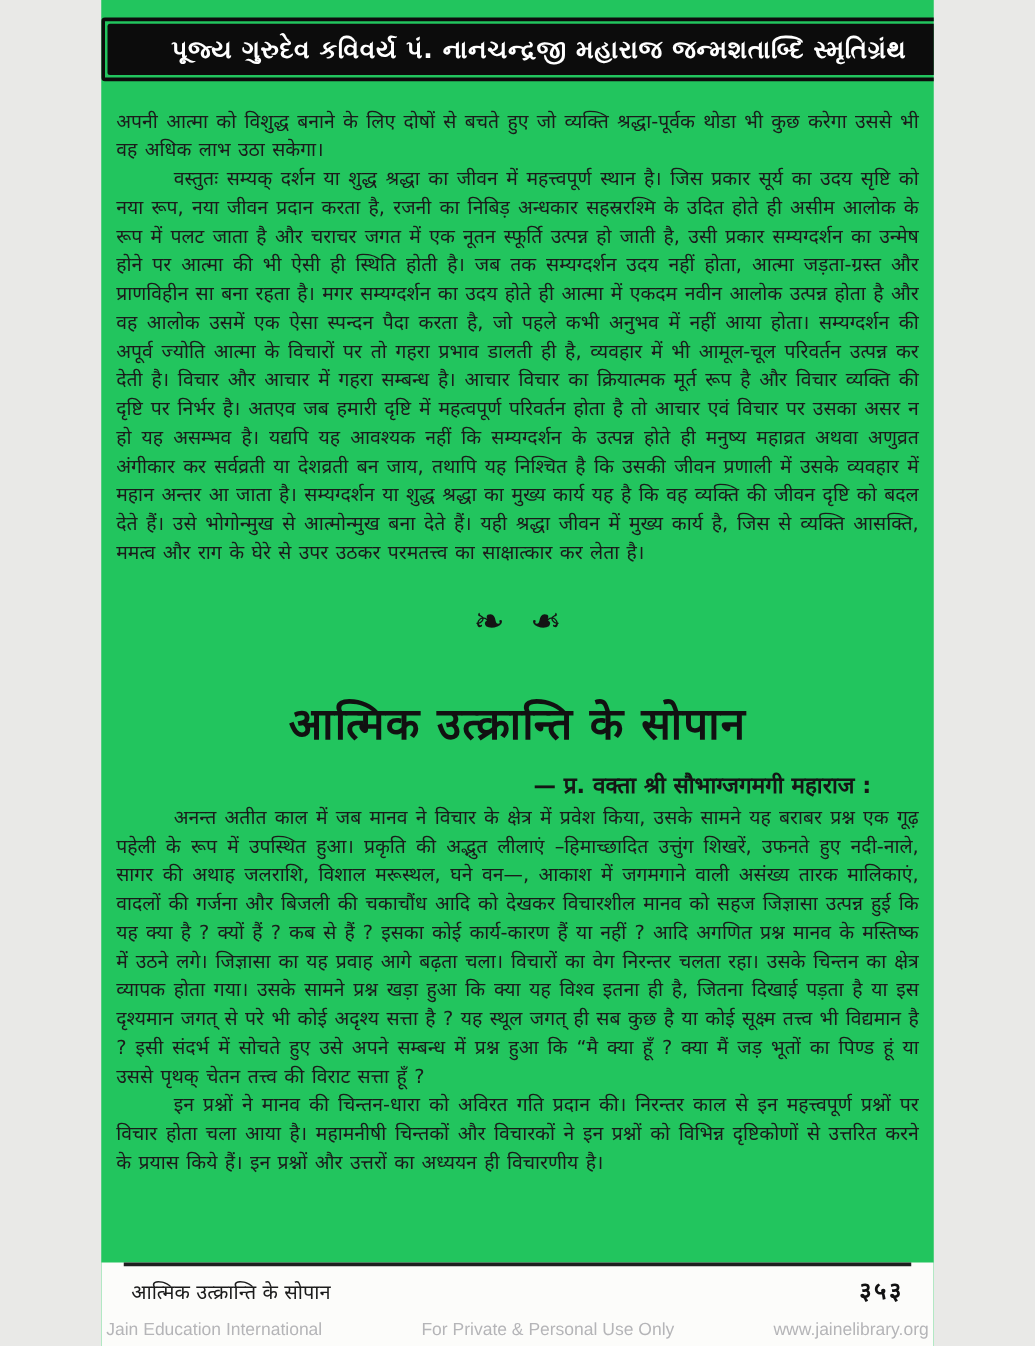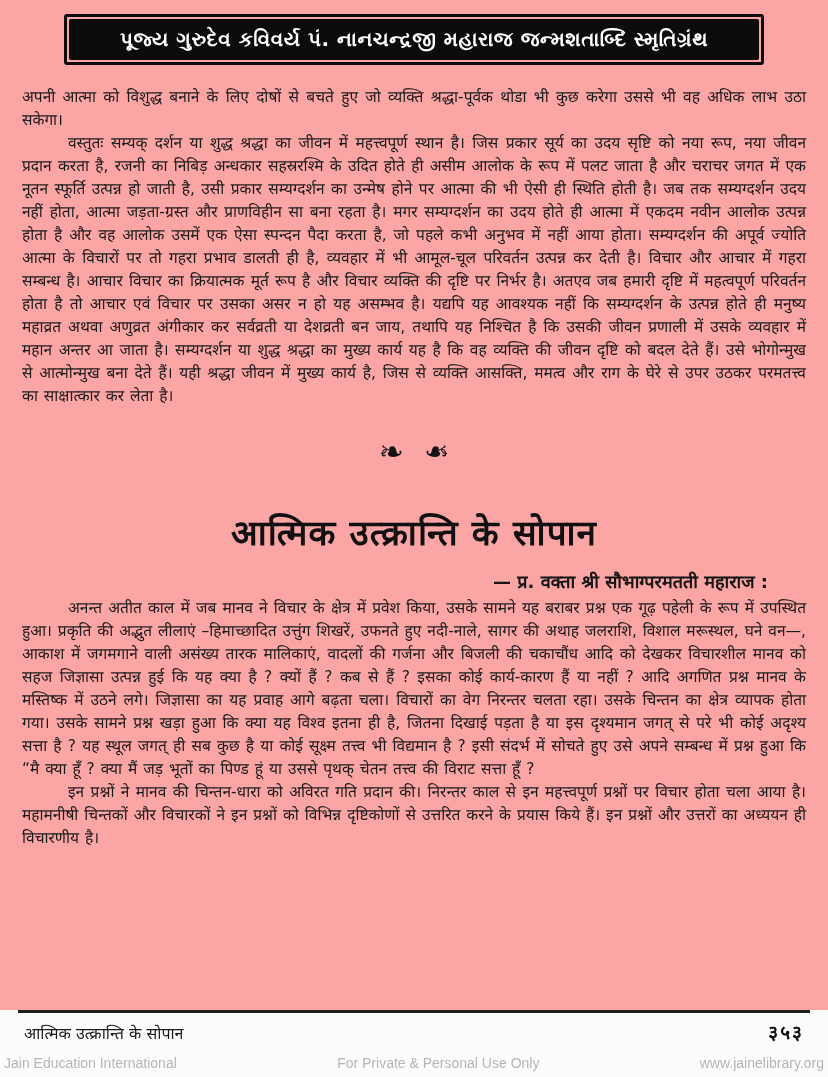--- a/index.html
+++ b/index.html
@@ -1,21 +1,21 @@
 <!DOCTYPE html>
 <html><head>
 <meta charset="utf-8">
 <style>
   html, body { margin: 0; padding: 0; background: #e9e9e7; }
   .page {
     position: relative;
-    width: 828px;
+    width: 666px;
     height: 1077px;
     margin: 0 auto;
-    background: #fca5a5;
+    background: #22c55e;
     overflow: hidden;
     font-family: "DejaVu Sans", "Liberation Sans", sans-serif;
     color: #1b1b1b;
   }
 
   
   .banner-outer {
     width: 700px;
     margin: 14px auto 0 auto;
     border: 3px solid #0c0c0c;
@@ -30,21 +30,21 @@
     font-size: 20px;
     font-weight: bold;
     letter-spacing: 0.5px;
     padding: 8px 6px 9px 6px;
     border-radius: 2px;
     white-space: nowrap;
     overflow: hidden;
   }
 
   
-  .content { padding: 0 22px; }
+  .content { padding: 0 12px; }
   .para {
     font-size: 15.5px;
     line-height: 23px;
     text-align: justify;
     margin: 0;
     word-spacing: 1px;
   }
   .para.indent { text-indent: 46px; }
   .para.first { margin-top: 21px; }
 
@@ -124,21 +124,21 @@
 
     <p class="para indent">वस्तुतः सम्यक् दर्शन या शुद्ध श्रद्धा का जीवन में महत्त्वपूर्ण स्थान है। जिस प्रकार सूर्य का उदय सृष्टि को नया रूप, नया जीवन प्रदान करता है, रजनी का निबिड़ अन्धकार सहस्ररश्मि के उदित होते ही असीम आलोक के रूप में पलट जाता है और चराचर जगत में एक नूतन स्फूर्ति उत्पन्न हो जाती है, उसी प्रकार सम्यग्दर्शन का उन्मेष होने पर आत्मा की भी ऐसी ही स्थिति होती है। जब तक सम्यग्दर्शन उदय नहीं होता, आत्मा जड़ता-ग्रस्त और प्राणविहीन सा बना रहता है। मगर सम्यग्दर्शन का उदय होते ही आत्मा में एकदम नवीन आलोक उत्पन्न होता है और वह आलोक उसमें एक ऐसा स्पन्दन पैदा करता है, जो पहले कभी अनुभव में नहीं आया होता। सम्यग्दर्शन की अपूर्व ज्योति आत्मा के विचारों पर तो गहरा प्रभाव डालती ही है, व्यवहार में भी आमूल-चूल परिवर्तन उत्पन्न कर देती है। विचार और आचार में गहरा सम्बन्ध है। आचार विचार का क्रियात्मक मूर्त रूप है और विचार व्यक्ति की दृष्टि पर निर्भर है। अतएव जब हमारी दृष्टि में महत्वपूर्ण परिवर्तन होता है तो आचार एवं विचार पर उसका असर न हो यह असम्भव है। यद्यपि यह आवश्यक नहीं कि सम्यग्दर्शन के उत्पन्न होते ही मनुष्य महाव्रत अथवा अणुव्रत अंगीकार कर सर्वव्रती या देशव्रती बन जाय, तथापि यह निश्चित है कि उसकी जीवन प्रणाली में उसके व्यवहार में महान अन्तर आ जाता है। सम्यग्दर्शन या शुद्ध श्रद्धा का मुख्य कार्य यह है कि वह व्यक्ति की जीवन दृष्टि को बदल देते हैं। उसे भोगोन्मुख से आत्मोन्मुख बना देते हैं। यही श्रद्धा जीवन में मुख्य कार्य है, जिस से व्यक्ति आसक्ति, ममत्व और राग के घेरे से उपर उठकर परमतत्त्व का साक्षात्कार कर लेता है।</p>
 
     <div class="ornament-row">
       <span class="ornament-glyph">❧</span>
       <span class="ornament-glyph mirrored">❧</span>
     </div>
 
     <h1 class="article-title">आत्मिक उत्क्रान्ति के सोपान</h1>
 
-    <div class="byline">— प्र. वक्ता श्री सौभाग्परमतती महाराज :</div>
+    <div class="byline">— प्र. वक्ता श्री सौभाग्जगमगी महाराज :</div>
 
     <p class="para indent body-start">अनन्त अतीत काल में जब मानव ने विचार के क्षेत्र में प्रवेश किया, उसके सामने यह बराबर प्रश्न एक गूढ़ पहेली के रूप में उपस्थित हुआ। प्रकृति की अद्भुत लीलाएं –हिमाच्छादित उत्तुंग शिखरें, उफनते हुए नदी-नाले, सागर की अथाह जलराशि, विशाल मरूस्थल, घने वन—, आकाश में जगमगाने वाली असंख्य तारक मालिकाएं, वादलों की गर्जना और बिजली की चकाचौंध आदि को देखकर विचारशील मानव को सहज जिज्ञासा उत्पन्न हुई कि यह क्या है ? क्यों हैं ? कब से हैं ? इसका कोई कार्य-कारण हैं या नहीं ? आदि अगणित प्रश्न मानव के मस्तिष्क में उठने लगे। जिज्ञासा का यह प्रवाह आगे बढ़ता चला। विचारों का वेग निरन्तर चलता रहा। उसके चिन्तन का क्षेत्र व्यापक होता गया। उसके सामने प्रश्न खड़ा हुआ कि क्या यह विश्व इतना ही है, जितना दिखाई पड़ता है या इस दृश्यमान जगत् से परे भी कोई अदृश्य सत्ता है ? यह स्थूल जगत् ही सब कुछ है या कोई सूक्ष्म तत्त्व भी विद्यमान है ? इसी संदर्भ में सोचते हुए उसे अपने सम्बन्ध में प्रश्न हुआ कि “मै क्या हूँ ? क्या मैं जड़ भूतों का पिण्ड हूं या उससे पृथक् चेतन तत्त्व की विराट सत्ता हूँ ?</p>
 
     <p class="para indent follow">इन प्रश्नों ने मानव की चिन्तन-धारा को अविरत गति प्रदान की। निरन्तर काल से इन महत्त्वपूर्ण प्रश्नों पर विचार होता चला आया है। महामनीषी चिन्तकों और विचारकों ने इन प्रश्नों को विभिन्न दृष्टिकोणों से उत्तरित करने के प्रयास किये हैं। इन प्रश्नों और उत्तरों का अध्ययन ही विचारणीय है।</p>
 
   </div>
 
   <div class="footer">
     <div class="footer-rule"></div>
     <div class="footer-row">

